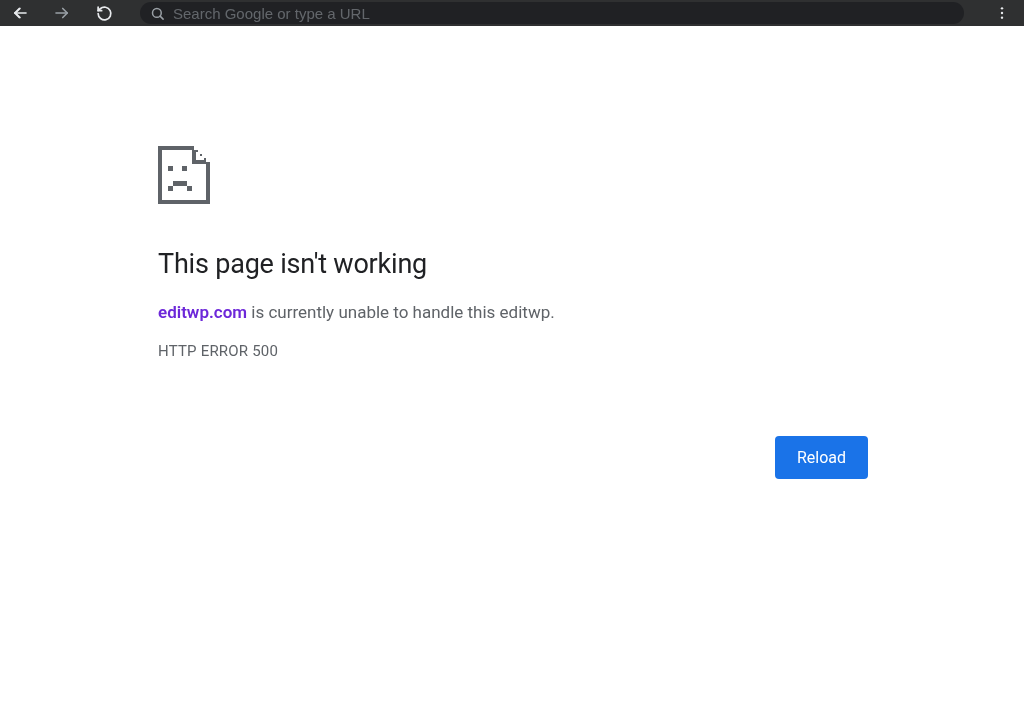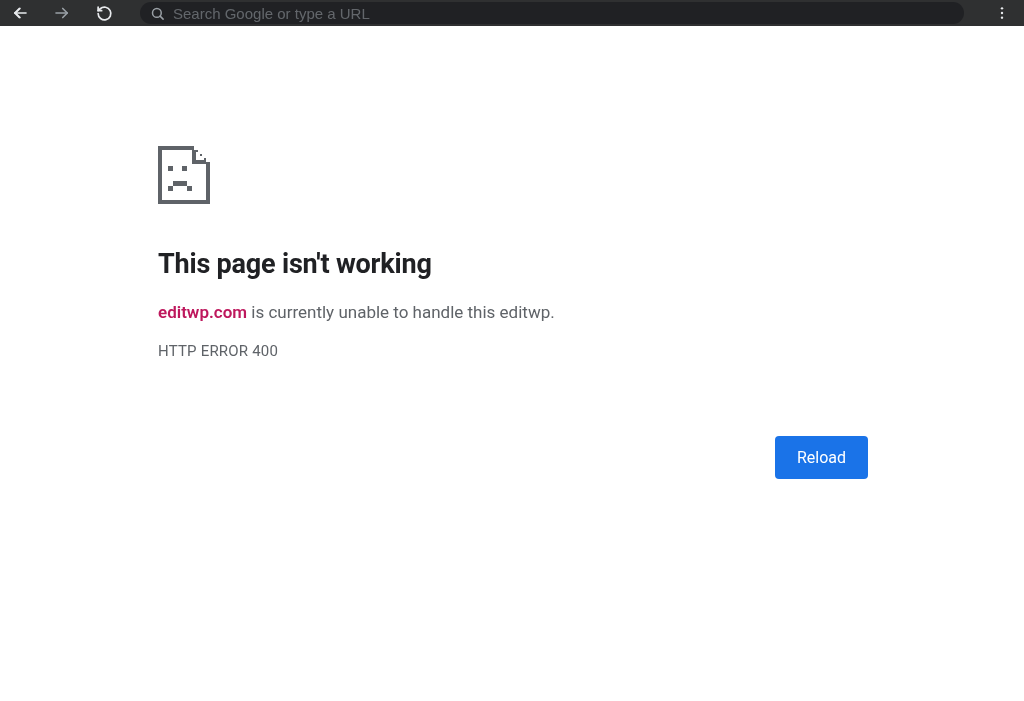--- a/index.html
+++ b/index.html
@@ -97,35 +97,35 @@
       position: relative;
     }
     
     .error-icon {
       margin-bottom: 40px;
       color: #5f6368;
     }
     
     .error-title {
       font-size: 27px;
-      font-weight: 700;
+      font-weight: 400;
       color: #202124;
       margin-bottom: 22px;
       letter-spacing: -0.2px;
     }
     
     .error-message {
       font-size: 17px;
       color: #5f6368;
       margin-bottom: 20px;
     }
     
     .error-message .domain {
       font-weight: 600;
-      color: #be185d;
+      color: #6d28d9;
     }
     
     .error-code {
       font-size: 15px;
       color: #5f6368;
       letter-spacing: 0.2px;
     }
     
     .reload-button {
       position: absolute;
@@ -189,16 +189,16 @@
         <path fill="#5f6368" d="M0 0 h36 v4 h4 v4 h4 v4 h4 v4 h4 v42 h-52 z M4 4 v50 h44 v-36 h-14 v-14 z M38 6 v8 h8 v-2 h-2 v-2 h-2 v-2 h-2 v-2 z" fill-rule="evenodd"></path>
         <rect x="10" y="20" width="5" height="5" fill="#5f6368"></rect>
         <rect x="24" y="20" width="5" height="5" fill="#5f6368"></rect>
         <path d="M10 40 h5 v-5 h14 v5 h5 v5 h-5 v-5 h-14 v5 h-5 z" fill="#5f6368"></path>
       </svg>
     </div>
     <h1 class="error-title">This page isn't working</h1>
     <p class="error-message">
       <span class="domain">editwp.com</span><span> is currently unable to handle this editwp.</span>
     </p>
-    <p class="error-code">HTTP ERROR 400</p>
+    <p class="error-code">HTTP ERROR 500</p>
     <button class="reload-button">Reload</button>
   </div>
 </div>
 
 </body></html>

